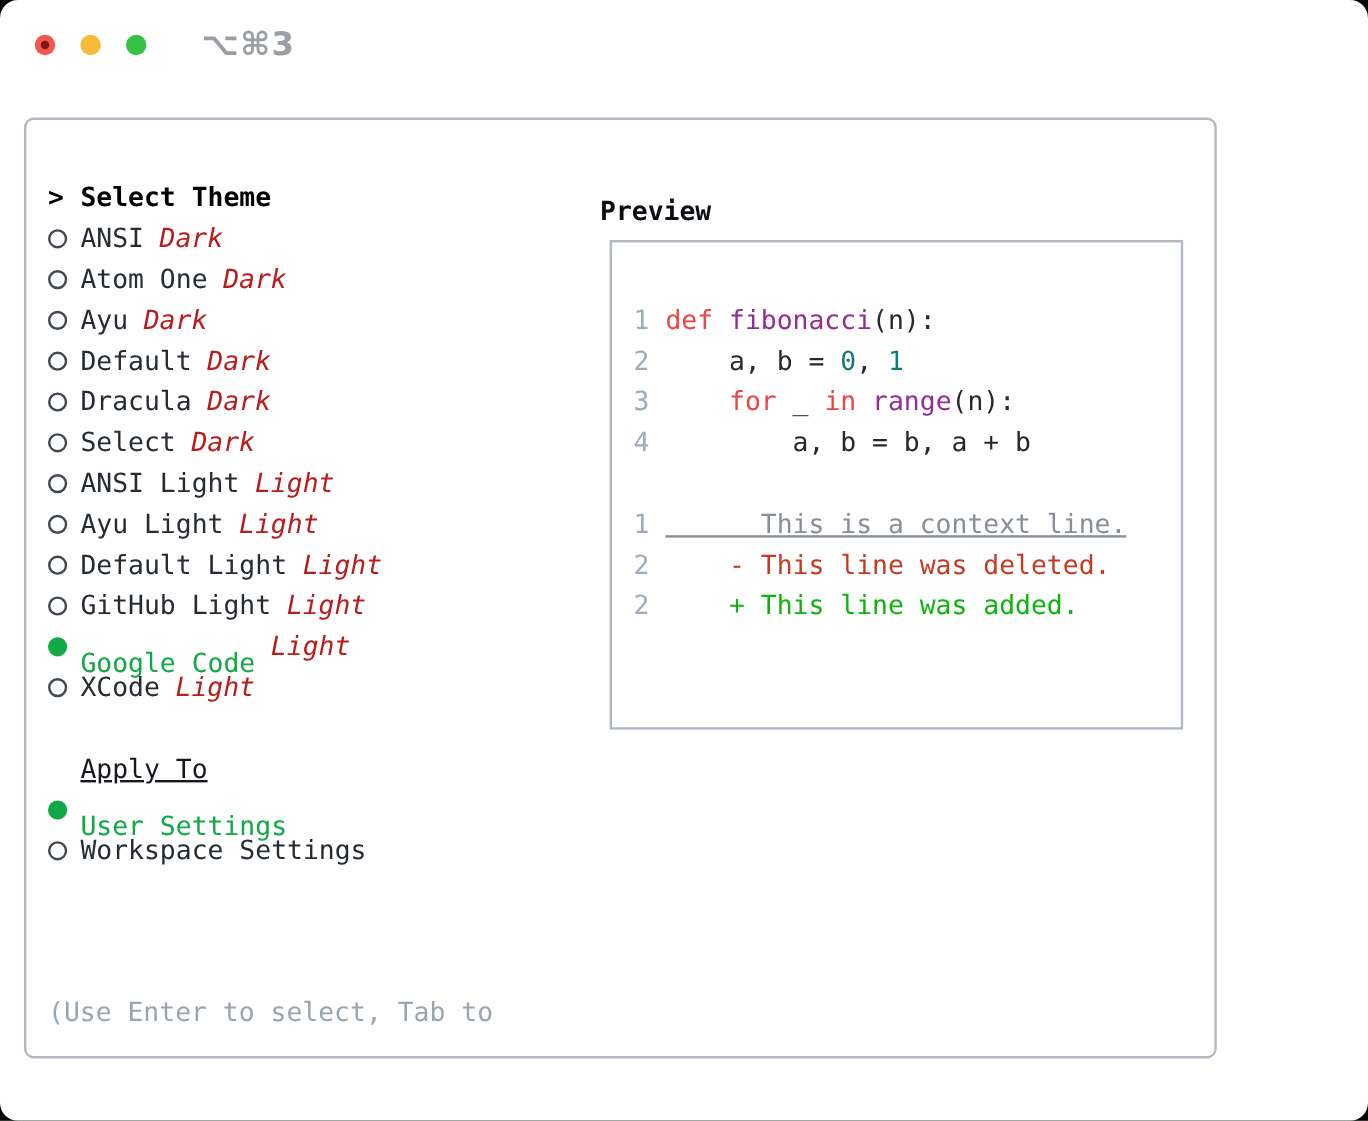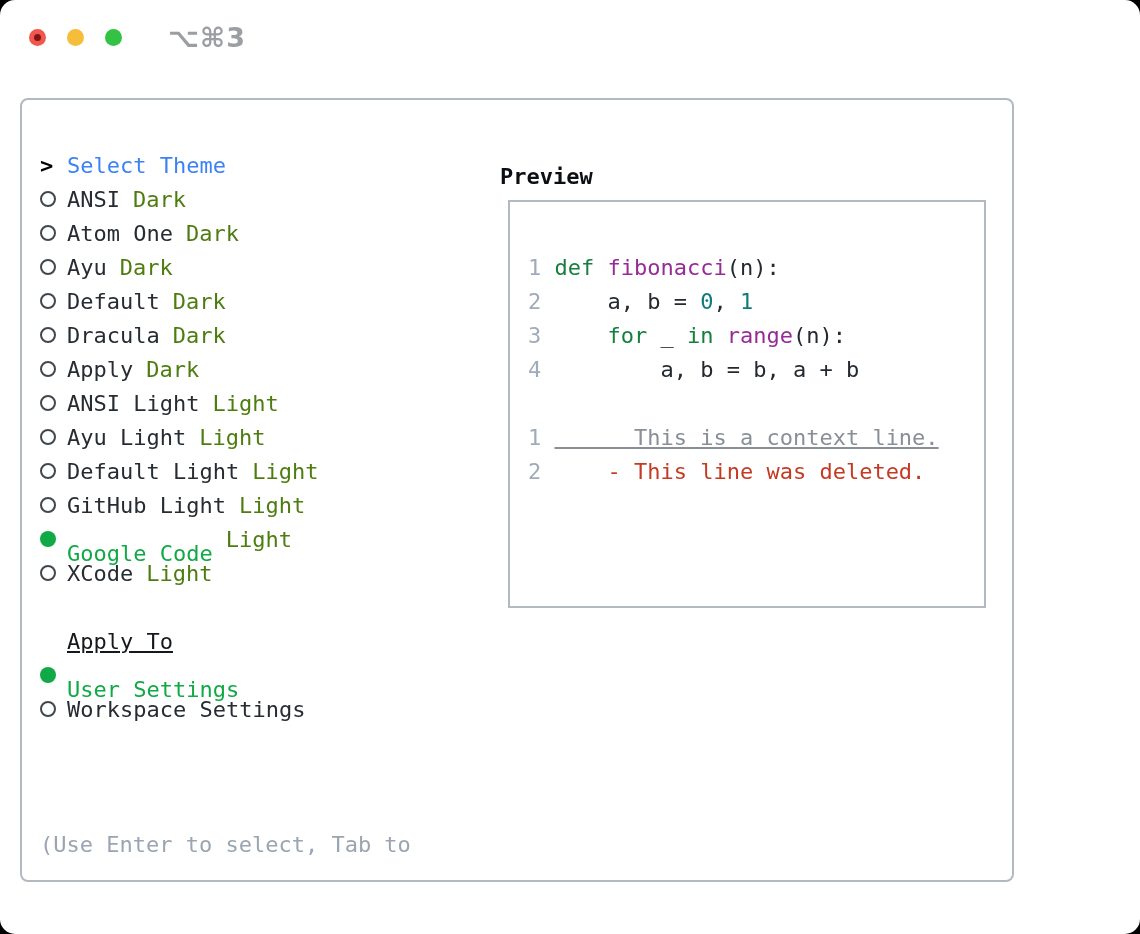--- a/index.html
+++ b/index.html
@@ -33,39 +33,39 @@
     border:2px solid #b2b9c3;border-radius:8px;box-sizing:border-box;
     background:#fff;
   }
   .left-col{position:absolute;left:18px;top:48px;width:445px;}
   .row{display:flex;align-items:center;height:34px;font-size:22px;color:#272c33;white-space:pre;}
   .row.blank{height:34px;}
   .bullet-box{width:27px;display:flex;align-items:center;flex:0 0 27px;}
   .bullet.ring{width:12px;height:12px;border:2px solid #40474f;border-radius:50%;box-sizing:content-box;}
   .bullet.filled{width:16px;height:16px;border-radius:50%;background:#10a945;}
   .cursor-char{font-weight:bold;color:#000;}
-  .header-label{font-weight:normal;color:#3b82f6;}
+  .header-label{font-weight:bold;color:#000000;}
   .label{color:#272c33;}
   .label.selected{color:#10a945;margin-top:28px;}
-  .variant{color:#4d7c0f;padding-left:13px;}
+  .variant{color:#b91c1c;padding-left:13px;font-style:italic;}
   .apply-title{color:#15181d;text-decoration:underline;}
   .hint{color:#9aa5b1;font-size:22px;line-height:34px;white-space:pre;}
   
   .preview-title{
     position:absolute;left:478px;top:60px;height:34px;line-height:34px;
     font-size:22px;font-weight:bold;color:#0b0e12;
   }
   .preview-box{
     position:absolute;left:486px;top:100px;width:478px;height:408px;
     border:2px solid #b2b9c3;box-sizing:border-box;background:#fff;
   }
   .code-area{position:absolute;left:18px;top:49px;}
   .code-row{height:34px;line-height:34px;font-size:22px;white-space:pre;}
   .ln{color:#9fabbb;}
-  .c-kw{color:#15803d;}
+  .c-kw{color:#ef4444;}
   .c-fn{color:#962b96;}
   .c-num{color:#0e7a7a;}
   .c-pl{color:#24292f;}
   .c-ctx{color:#898f96;text-decoration:underline;}
   .c-del{color:#c53a22;}
   .c-add{color:#0db40d;}
 </style>
 </head>
 <body>
 
@@ -87,21 +87,21 @@
         <span class="bullet-box"><span class="cursor-char">&gt;</span></span>
         <span class="header-label">Select Theme</span>
       </div>
 
       <div id="theme-list">
           <div class="row"><span class="bullet-box"><span class="bullet ring"></span></span><span class="label">ANSI</span><span class="variant">Dark</span></div>
           <div class="row"><span class="bullet-box"><span class="bullet ring"></span></span><span class="label">Atom One</span><span class="variant">Dark</span></div>
           <div class="row"><span class="bullet-box"><span class="bullet ring"></span></span><span class="label">Ayu</span><span class="variant">Dark</span></div>
           <div class="row"><span class="bullet-box"><span class="bullet ring"></span></span><span class="label">Default</span><span class="variant">Dark</span></div>
           <div class="row"><span class="bullet-box"><span class="bullet ring"></span></span><span class="label">Dracula</span><span class="variant">Dark</span></div>
-          <div class="row"><span class="bullet-box"><span class="bullet ring"></span></span><span class="label">Apply</span><span class="variant">Dark</span></div>
+          <div class="row"><span class="bullet-box"><span class="bullet ring"></span></span><span class="label">Select</span><span class="variant">Dark</span></div>
           <div class="row"><span class="bullet-box"><span class="bullet ring"></span></span><span class="label">ANSI Light</span><span class="variant">Light</span></div>
           <div class="row"><span class="bullet-box"><span class="bullet ring"></span></span><span class="label">Ayu Light</span><span class="variant">Light</span></div>
           <div class="row"><span class="bullet-box"><span class="bullet ring"></span></span><span class="label">Default Light</span><span class="variant">Light</span></div>
           <div class="row"><span class="bullet-box"><span class="bullet ring"></span></span><span class="label">GitHub Light</span><span class="variant">Light</span></div>
           <div class="row"><span class="bullet-box"><span class="bullet filled"></span></span><span class="label selected">Google Code</span><span class="variant">Light</span></div>
           <div class="row"><span class="bullet-box"><span class="bullet ring"></span></span><span class="label">XCode</span><span class="variant">Light</span></div>
         </div>
 
       <div class="row blank"></div>
 
@@ -127,16 +127,17 @@
 
     <div class="preview-box">
       <div class="code-area" id="code-area">
           <div class="code-row"><span class="ln">1</span> <span class="c-kw">def</span><span class="c-pl"> </span><span class="c-fn">fibonacci</span><span class="c-pl">(n):</span></div>
           <div class="code-row"><span class="ln">2</span> <span class="c-pl">    a, b = </span><span class="c-num">0</span><span class="c-pl">, </span><span class="c-num">1</span></div>
           <div class="code-row"><span class="ln">3</span> <span class="c-pl">    </span><span class="c-kw">for</span><span class="c-pl"> _ </span><span class="c-kw">in</span><span class="c-pl"> </span><span class="c-fn">range</span><span class="c-pl">(n):</span></div>
           <div class="code-row"><span class="ln">4</span> <span class="c-pl">        a, b = b, a + b</span></div>
           <div class="code-row"><span class="ln"></span> </div>
           <div class="code-row"><span class="ln">1</span> <span class="c-ctx">      This is a context line.</span></div>
           <div class="code-row"><span class="ln">2</span> <span class="c-del">    - This line was deleted.</span></div>
+          <div class="code-row"><span class="ln">2</span> <span class="c-add">    + This line was added.</span></div>
         </div>
     </div>
   </div>
 </div>
 
 </body></html>

